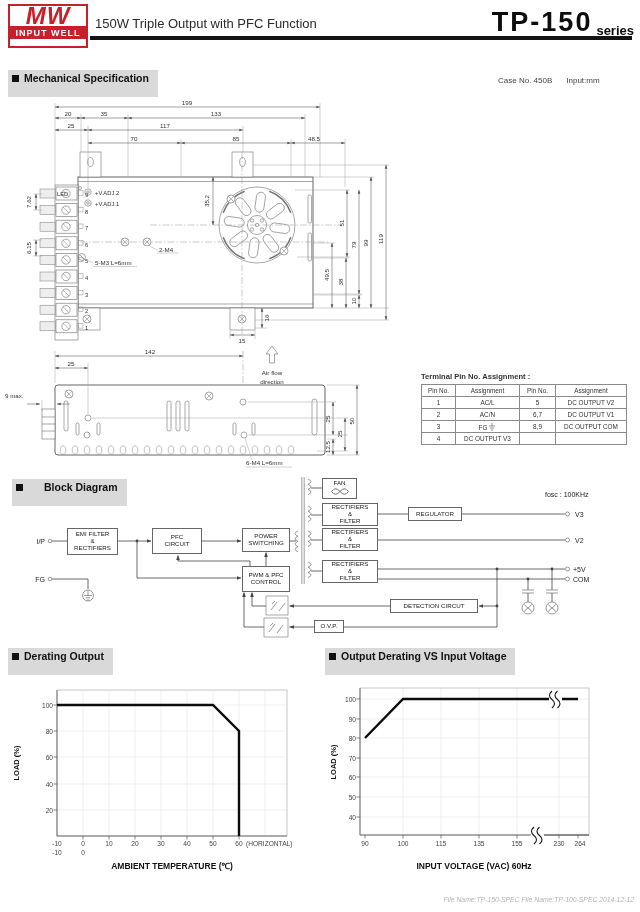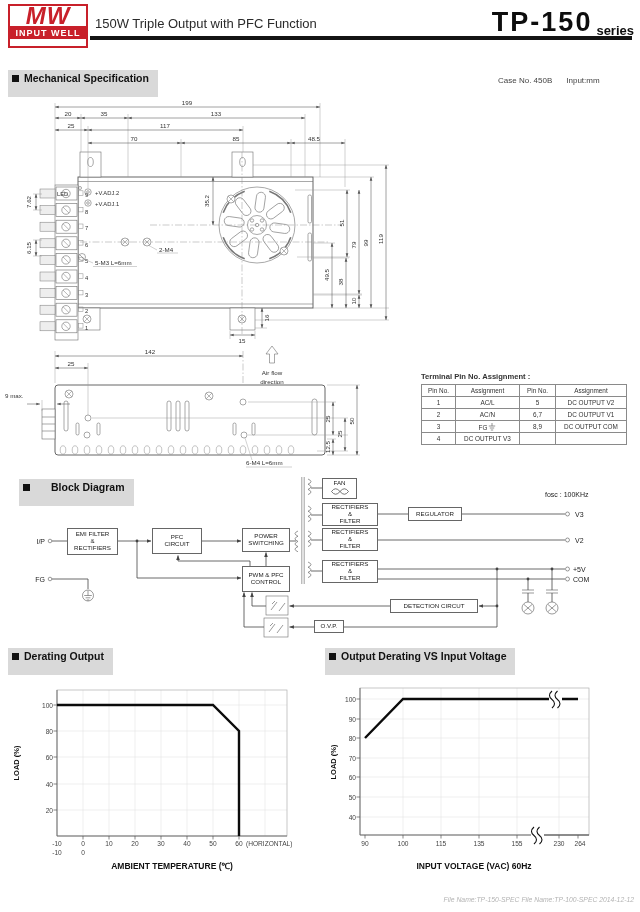--- a/index.html
+++ b/index.html
@@ -399,21 +399,21 @@
         <tr>
           <td>4</td>
           <td>DC OUTPUT V3</td>
           <td></td>
           <td></td>
         </tr>
       </tbody>
     </table>
   </div>
 
-  <div class="sec" style="left:19px;top:479px;gap:21px;">
+  <div class="sec" style="left:12px;top:479px;gap:21px;">
     <span class="sq"></span>
     <span>Block Diagram</span>
   </div>
 
   <div class="abs" style="left:0;top:470px;width:640px;height:178px;">
     <svg class="abs" style="left:0;top:0;" width="640" height="178" viewBox="0 0 640 178">
       <defs>
         <marker id="ab" viewBox="0 0 10 10" refX="8.5" refY="5" markerWidth="6.5" markerHeight="6.5" orient="auto-start-reverse">
           <path d="M0,1.5 L9,5 L0,8.5 z" fill="#444"></path>
         </marker>

